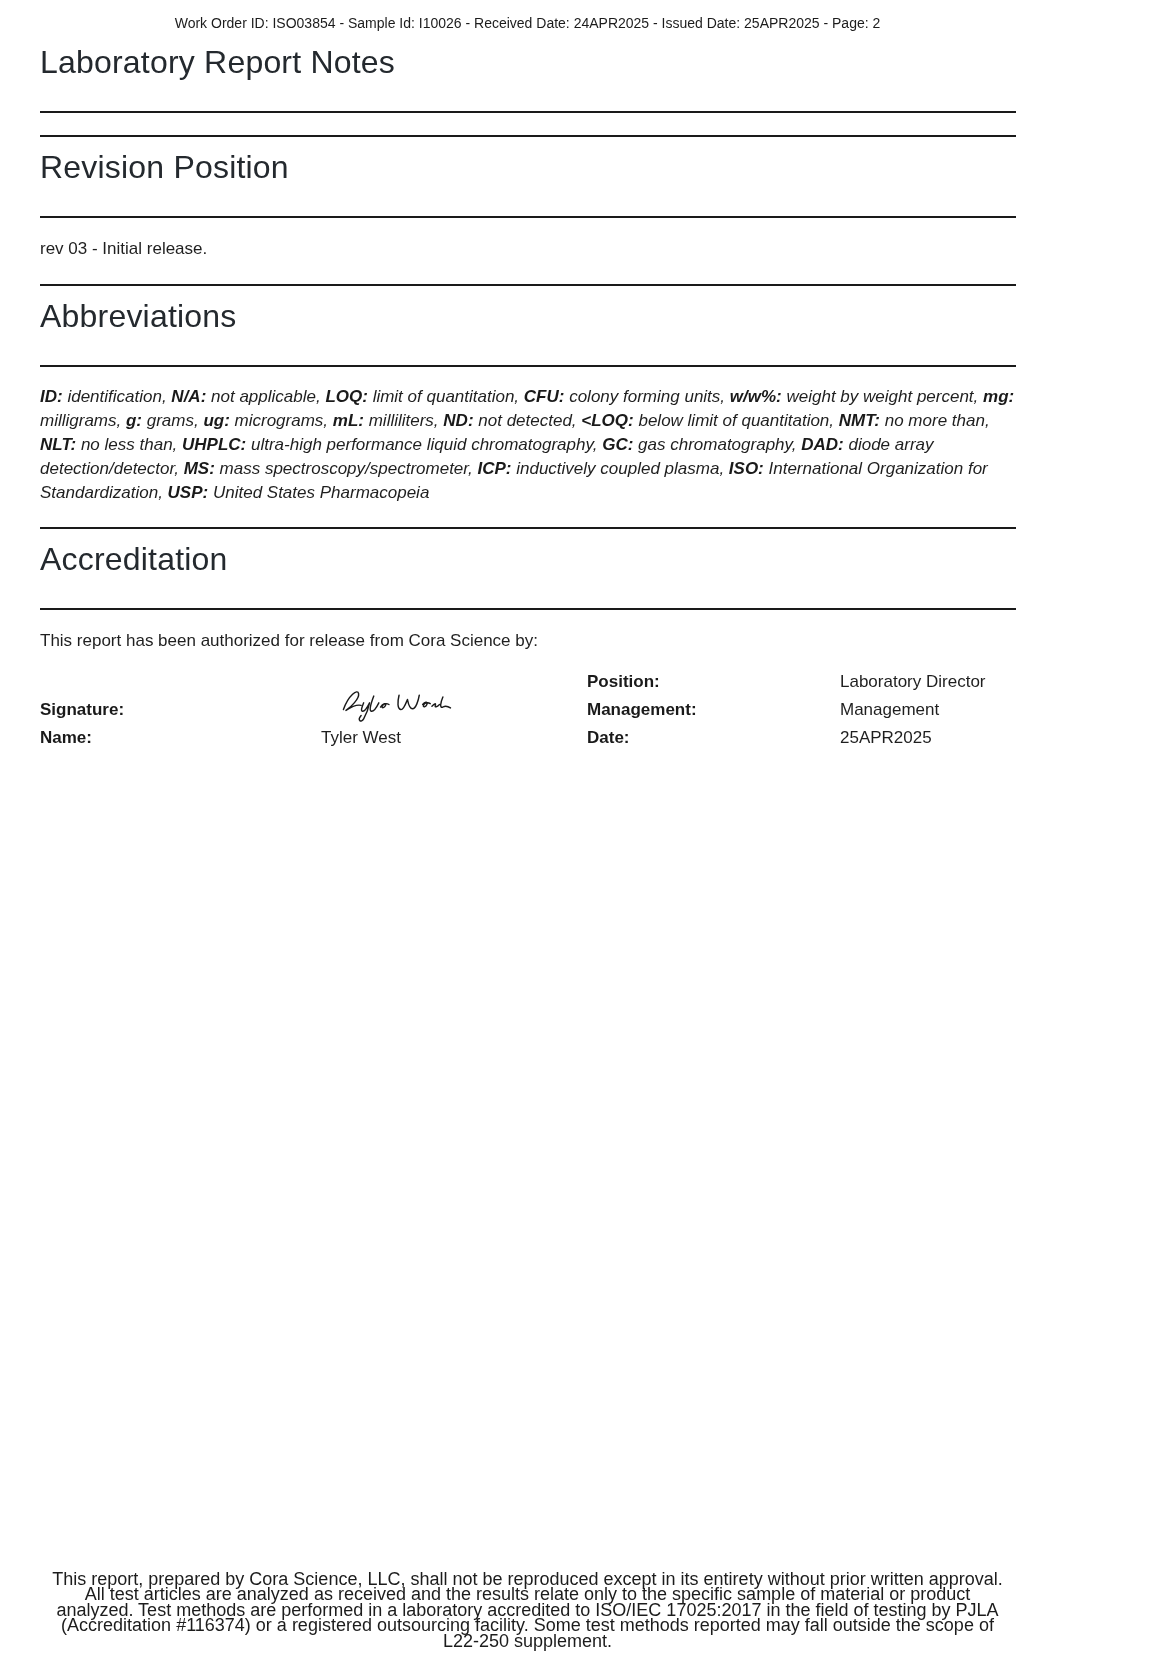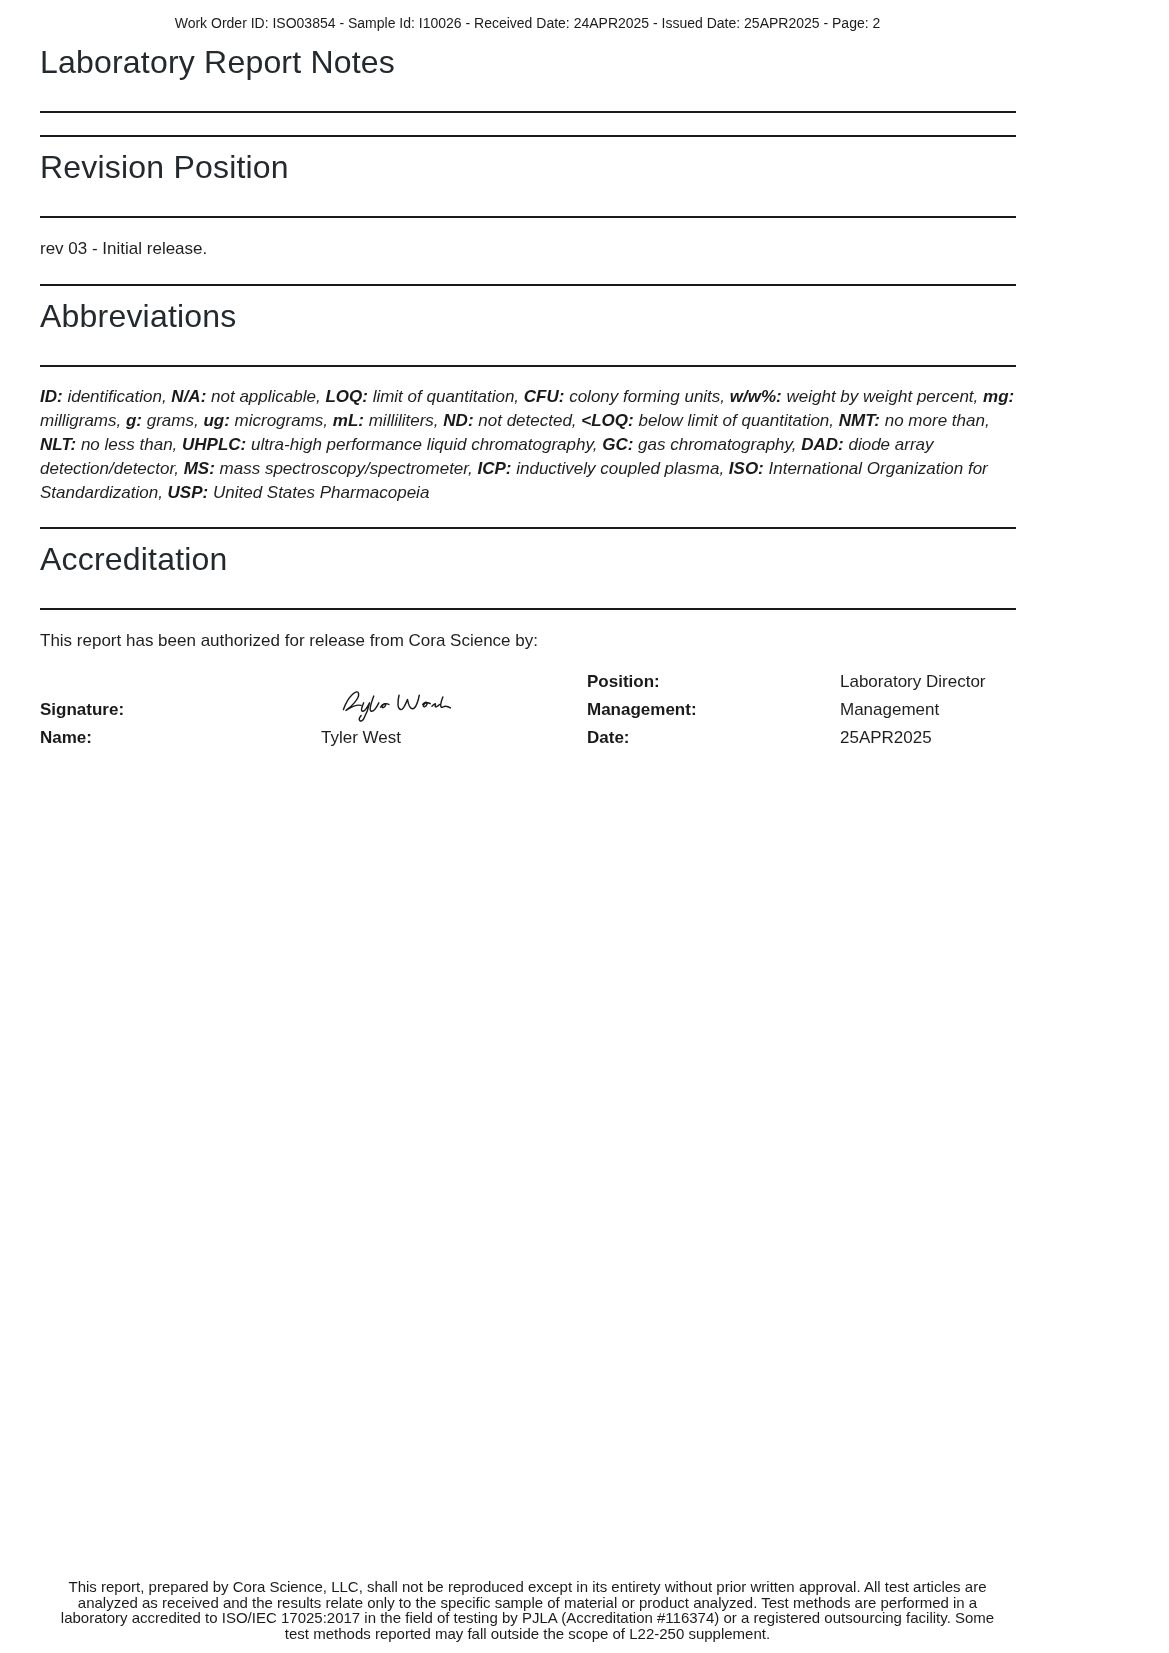--- a/index.html
+++ b/index.html
@@ -64,24 +64,24 @@
     fill: none;
     stroke: #1a1a1a;
     stroke-width: 1.7;
     stroke-linecap: round;
     stroke-linejoin: round;
   }
   .page-footer {
     position: absolute;
     left: 0;
     right: 0;
-    bottom: 12px;
+    bottom: 4px;
     padding: 0 50px;
     text-align: center;
-    font-size: 15px;
+    font-size: 18px;
     line-height: 15.5px;
     color: #1c1c1c;
   }
 </style>
 </head>
 <body>
 
 <div class="page">
 
   <div class="page-header">Work Order ID: ISO03854 - Sample Id: I10026 - Received Date: 24APR2025 - Issued Date: 25APR2025 - Page: 2</div>

